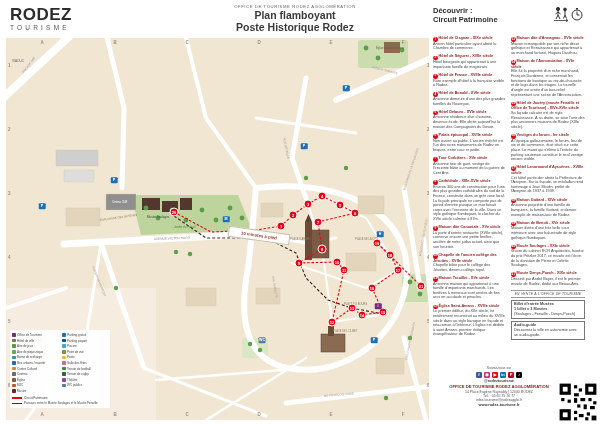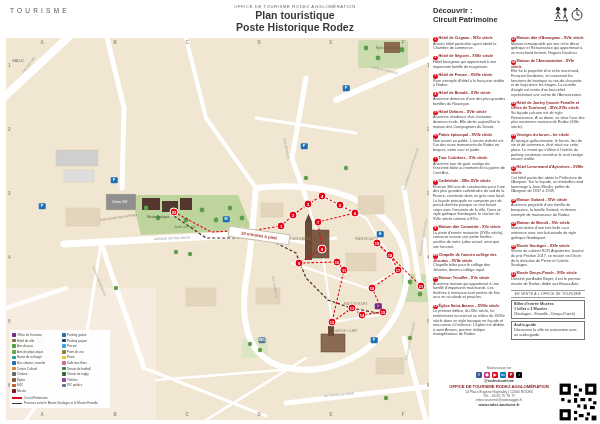--- a/index.html
+++ b/index.html
@@ -66,25 +66,26 @@
   .offline{font-size:3.5px;color:#555;line-height:1.25;}
   .offweb{font-size:3.8px;font-weight:bold;color:#333;}
   #qr{position:absolute;right:2px;bottom:2px;}
 </style>
 </head>
 <body>
 
 <div id="page">
 
   <div id="logo">
+    <div class="big">RODEZ</div>
     <div class="sub">TOURISME</div>
   </div>
   <div id="titleblock">
     <div class="org">OFFICE DE TOURISME RODEZ AGGLOMÉRATION</div>
-    <div class="t1">Plan touristique</div>
+    <div class="t1">Plan flamboyant</div>
     <div class="t2">Poste Historique Rodez</div>
   </div>
 
   <div id="map">
     <svg width="428" height="382" viewBox="0 0 428 382">
 
       <rect x="0" y="0" width="428" height="382" fill="#f1e6d2"></rect>
       <rect x="0" y="250" width="150" height="132" fill="#f6ece0"></rect>
 
       <polygon points="125,157 232,157 246,192 135,197" fill="#bdd49c"></polygon>

